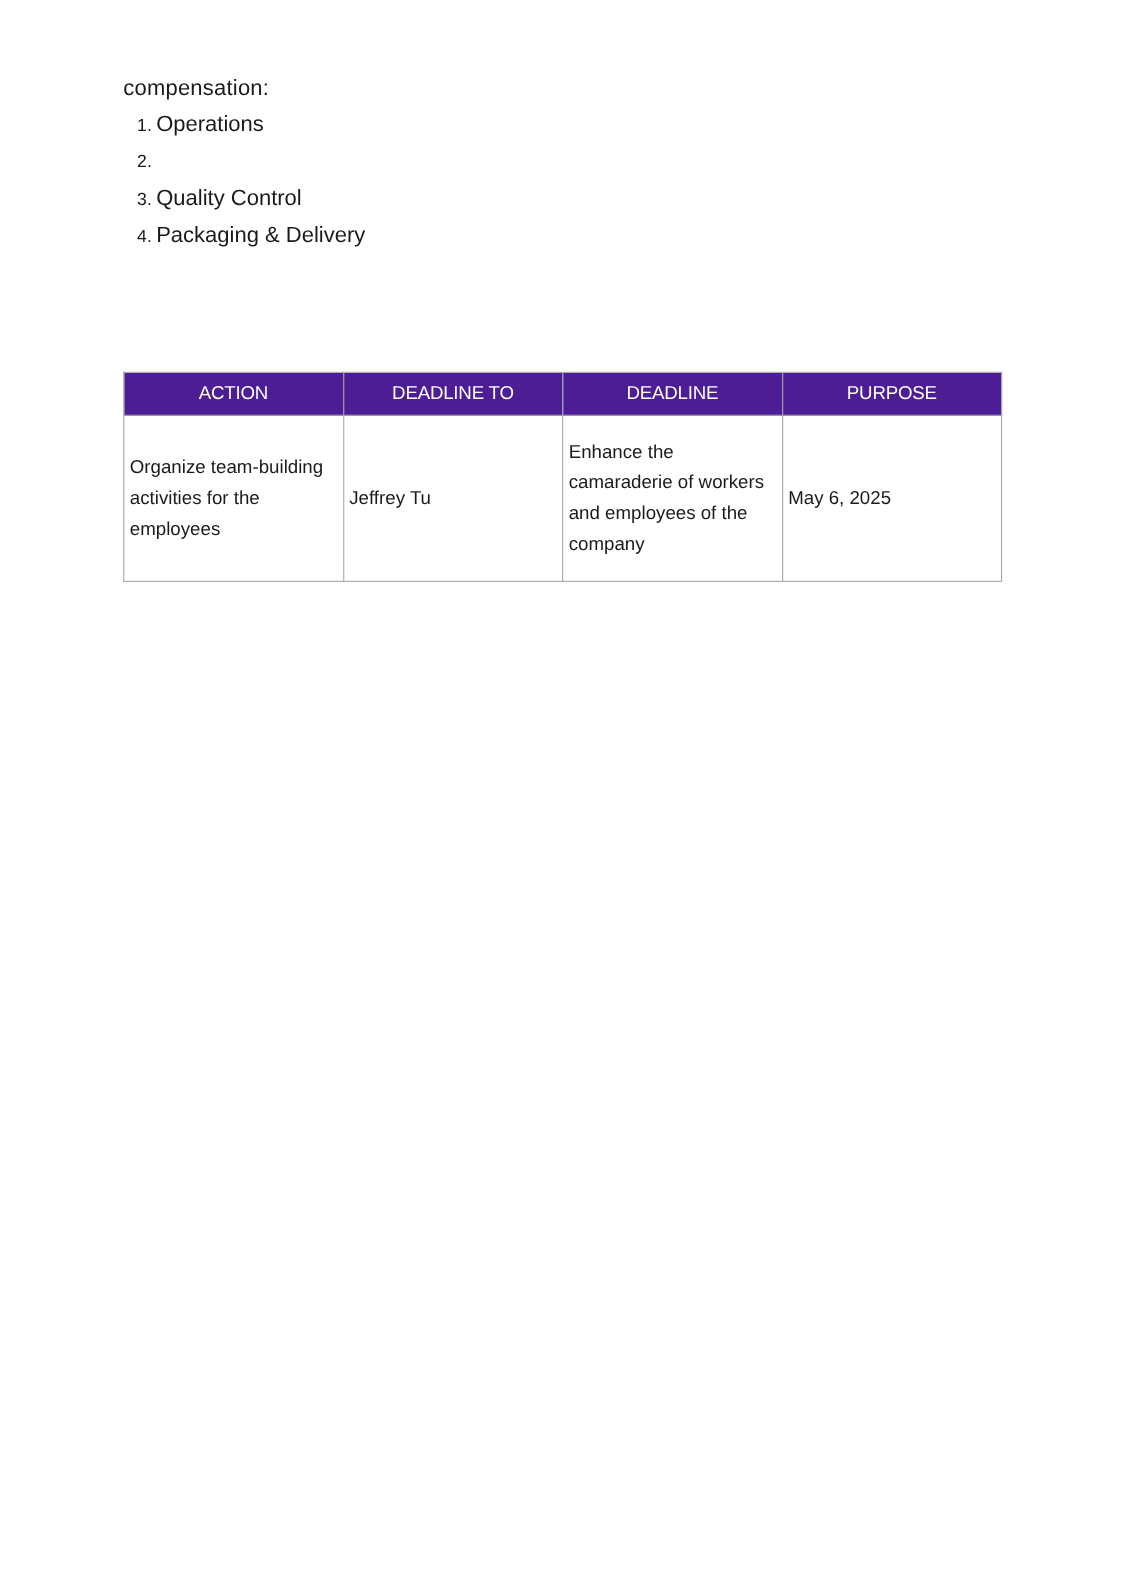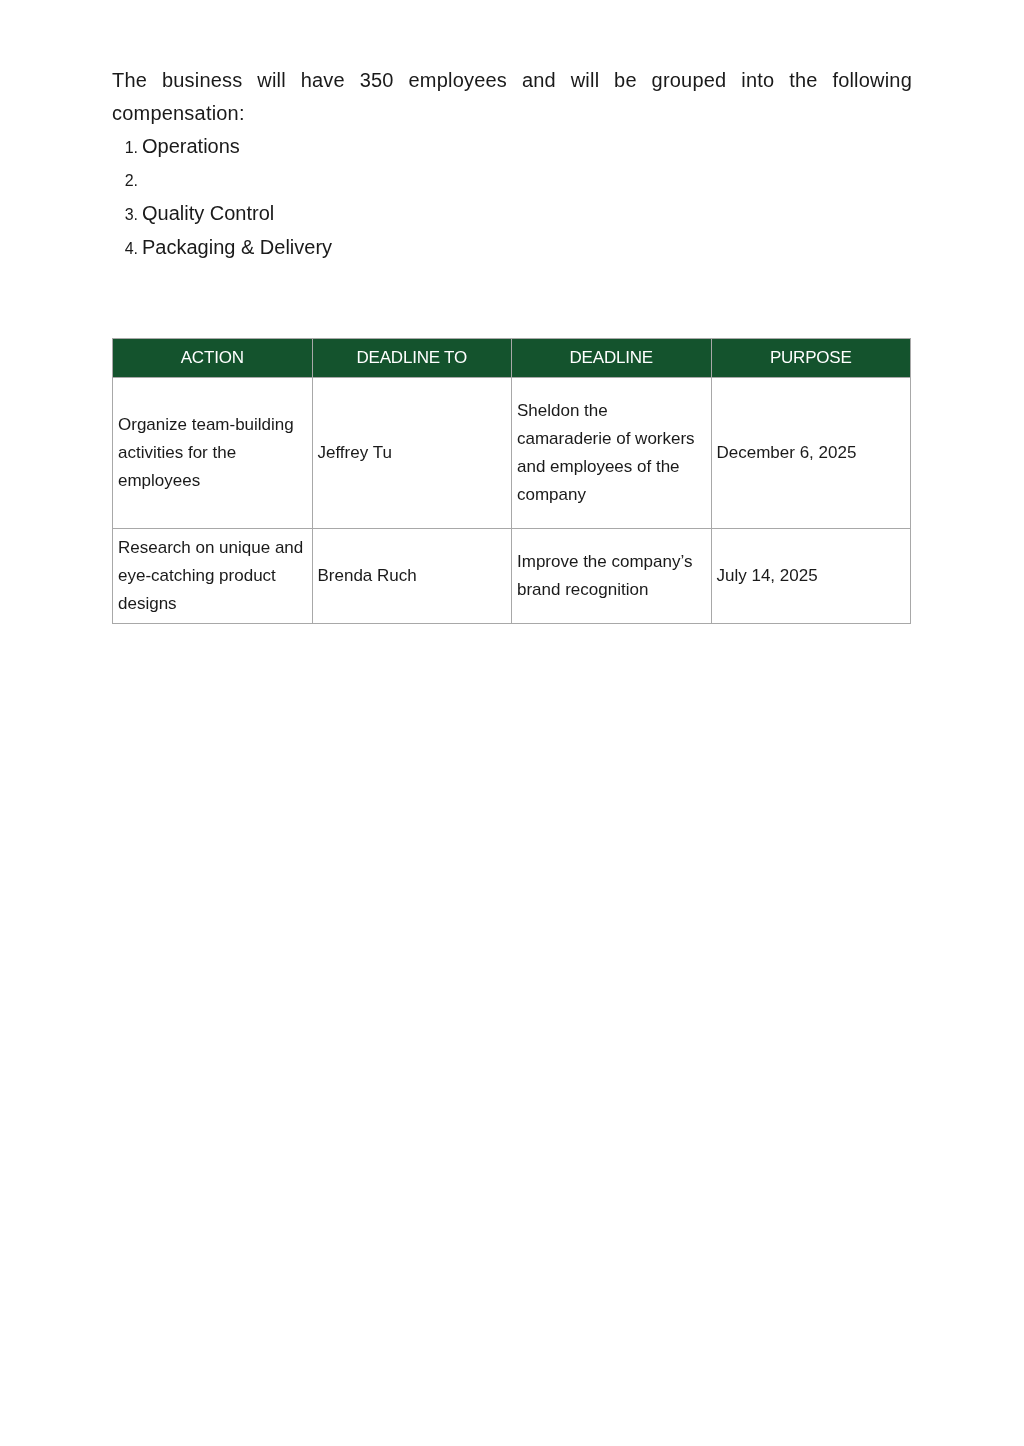--- a/index.html
+++ b/index.html
@@ -60,21 +60,21 @@
       left: 112px;
       top: 338px;
       width: 798px;
     }
     table.action-table {
       border-collapse: collapse;
       width: 798px;
       table-layout: fixed;
     }
     table.action-table th {
-      background: #14532d;
+      background: #4c1d95;
       color: #ffffff;
       font-weight: normal;
       font-size: 17px;
       height: 38px;
       border: 1px solid #a8a8a8;
       text-align: center;
       padding: 0;
       letter-spacing: -0.2px;
     }
     table.action-table td {
@@ -88,21 +88,20 @@
     table.action-table tr.row-0 td { height: 86px; }
     table.action-table tr.row-1 td { height: 142px; }
     table.action-table tr.row-2 td { height: 86px; }
     col.c1, col.c2, col.c3, col.c4 { width: 199.5px; }
   </style>
 </head>
 <body>
 
 <div class="page">
   <p class="intro">
-    <span class="intro-first">The business will have 350 employees and will be grouped into the following</span>
     <span>compensation:</span>
   </p>
   <ol class="dept-list">
     <li>
       <span class="li-num">1.</span>
       <span>Operations</span>
     </li>
     <li>
       <span class="li-num">2.</span>
     </li>
@@ -130,24 +129,18 @@
         <th>ACTION</th>
         <th>DEADLINE TO</th>
         <th>DEADLINE</th>
         <th>PURPOSE</th>
       </tr>
     </thead>
     <tbody>
       <tr class="row-1">
         <td>Organize team-building activities for the employees</td>
         <td>Jeffrey Tu</td>
-        <td>Sheldon the camaraderie of workers and employees of the company</td>
-        <td>December 6, 2025</td>
-      </tr>
-      <tr class="row-2">
-        <td>Research on unique and eye-catching product designs</td>
-        <td>Brenda Ruch</td>
-        <td>Improve the company’s brand recognition</td>
-        <td>July 14, 2025</td>
+        <td>Enhance the camaraderie of workers and employees of the company</td>
+        <td>May 6, 2025</td>
       </tr>
     </tbody>
   </table>
 </div>
 
 </body></html>

